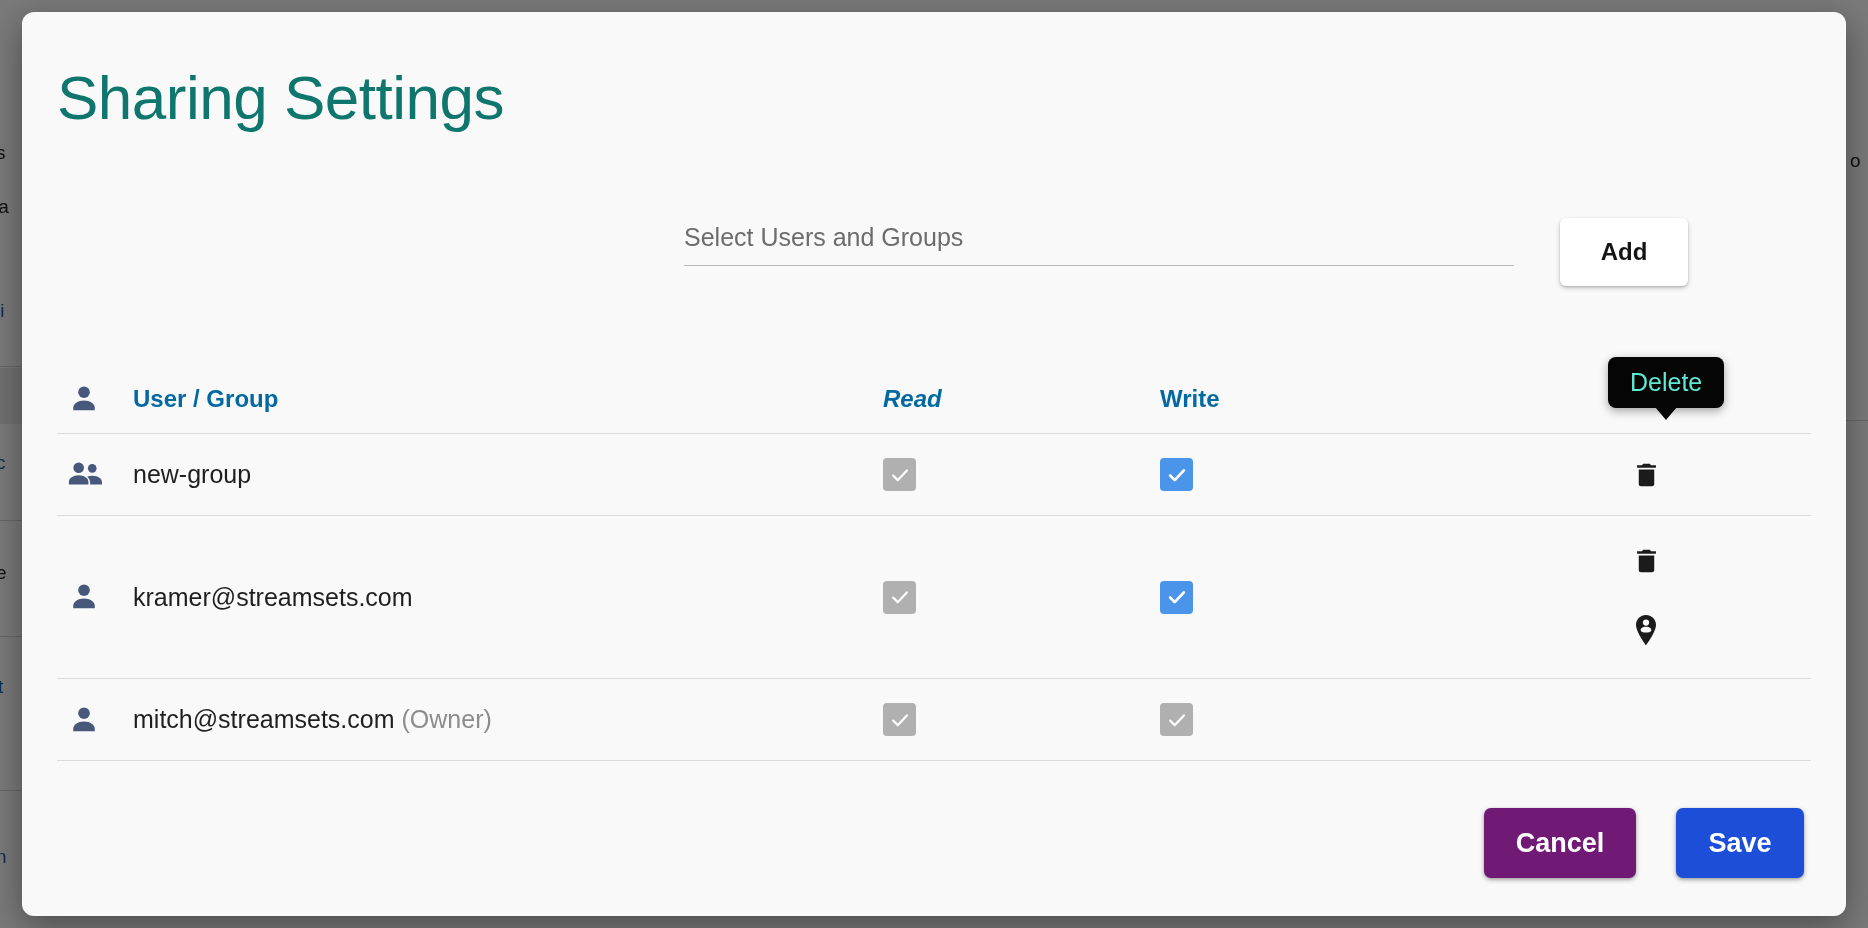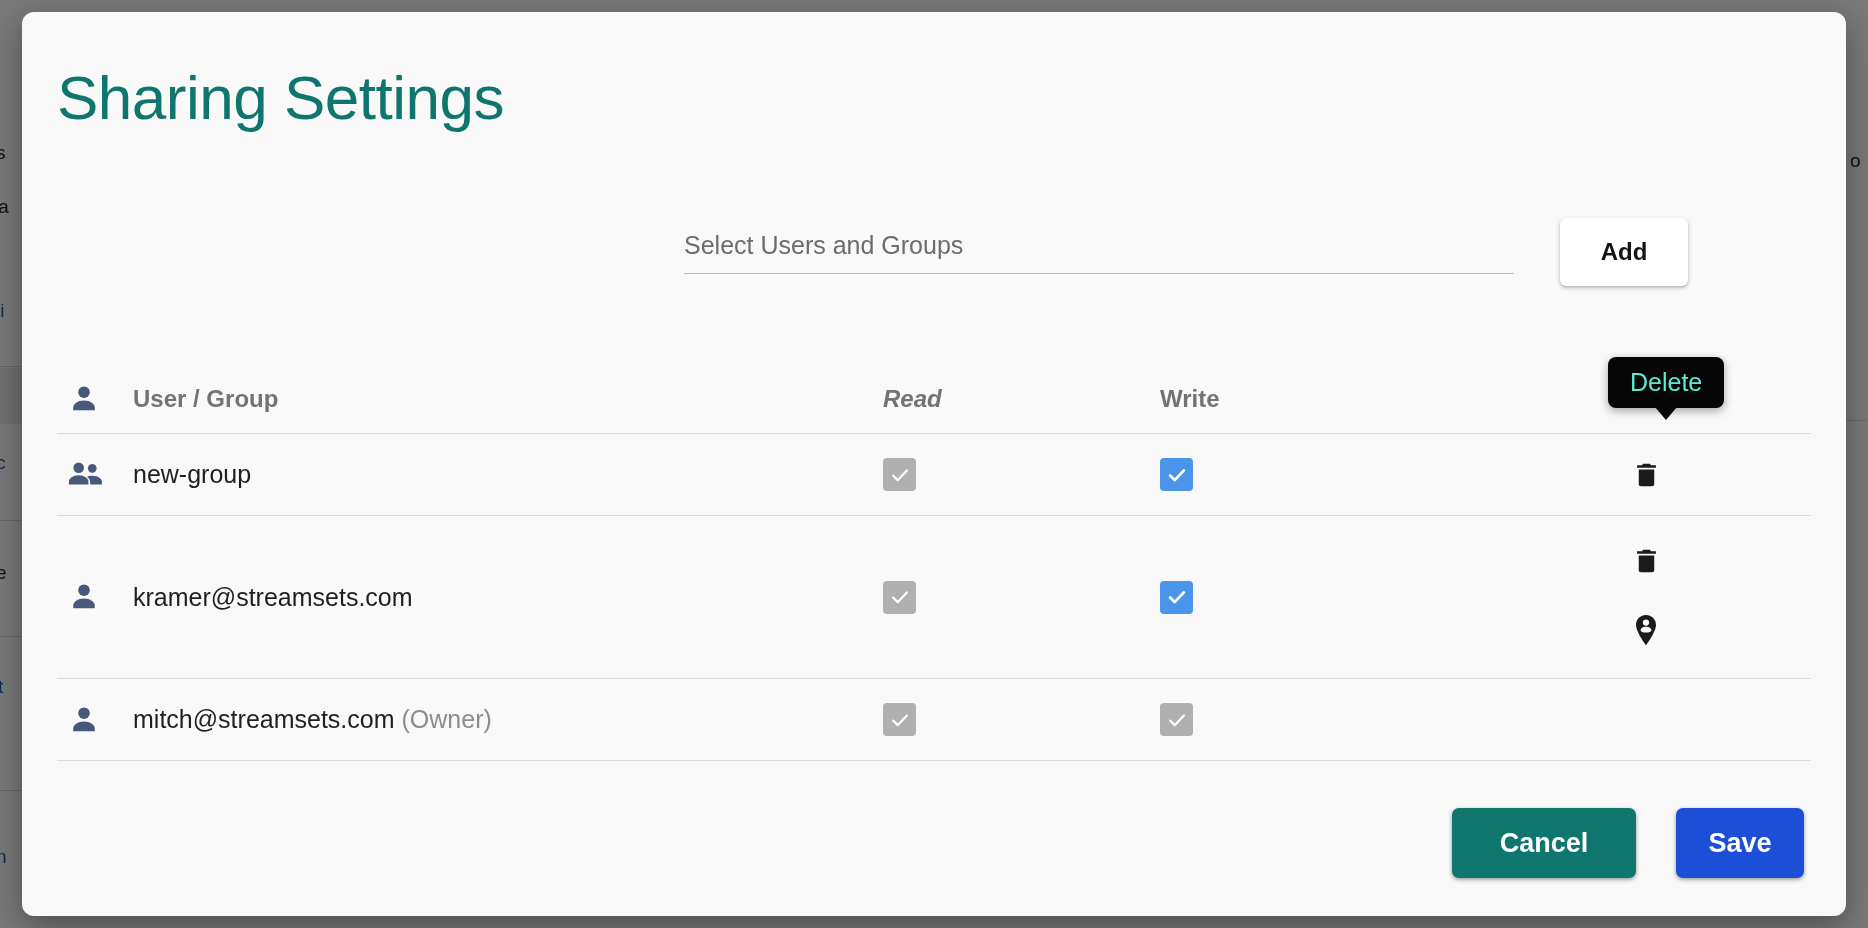--- a/index.html
+++ b/index.html
@@ -73,21 +73,21 @@
   .add-row {
     position: absolute;
     left: 640px;
     top: 190px;
     width: 1030px;
     height: 70px;
   }
   .select-field {
     position: absolute;
     left: 22px;
-    top: 20px;
+    top: 12px;
     width: 830px;
     height: 52px;
     border-bottom: 1.5px solid #b9b9b9;
     background: transparent;
     box-sizing: border-box;
     padding: 0;
     text-decoration: underline;
   }
   .select-field input {
     width: 100%;
@@ -174,21 +174,21 @@
     width: 330px;
     display: flex;
     flex-direction: column;
     align-items: center;
     justify-content: center;
     gap: 36px;
   }
   .th {
     font-size: 24px;
     font-weight: bold;
-    color: #737373;
+    color: #0369a1;
   }
 
   
   .cbox {
     width: 33px;
     height: 33px;
     border-radius: 4px;
     display: flex;
     align-items: center;
     justify-content: center;
@@ -243,23 +243,23 @@
   .btn {
     border: 0;
     border-radius: 7px;
     font-family: "Liberation Sans", sans-serif;
     font-size: 27px;
     font-weight: bold;
     cursor: pointer;
     box-shadow: 0 2px 5px rgba(0,0,0,0.28), 0 1px 3px rgba(0,0,0,0.16);
   }
   .btn-cancel {
-    background: #0f766e;
+    background: #701a75;
     color: #ffffff;
-    width: 184px;
+    width: 152px;
     height: 70px;
   }
   .btn-save {
     background: #1d4ed8;
     color: #ffffff;
     width: 128px;
     height: 70px;
   }
 </style>
 </head>

